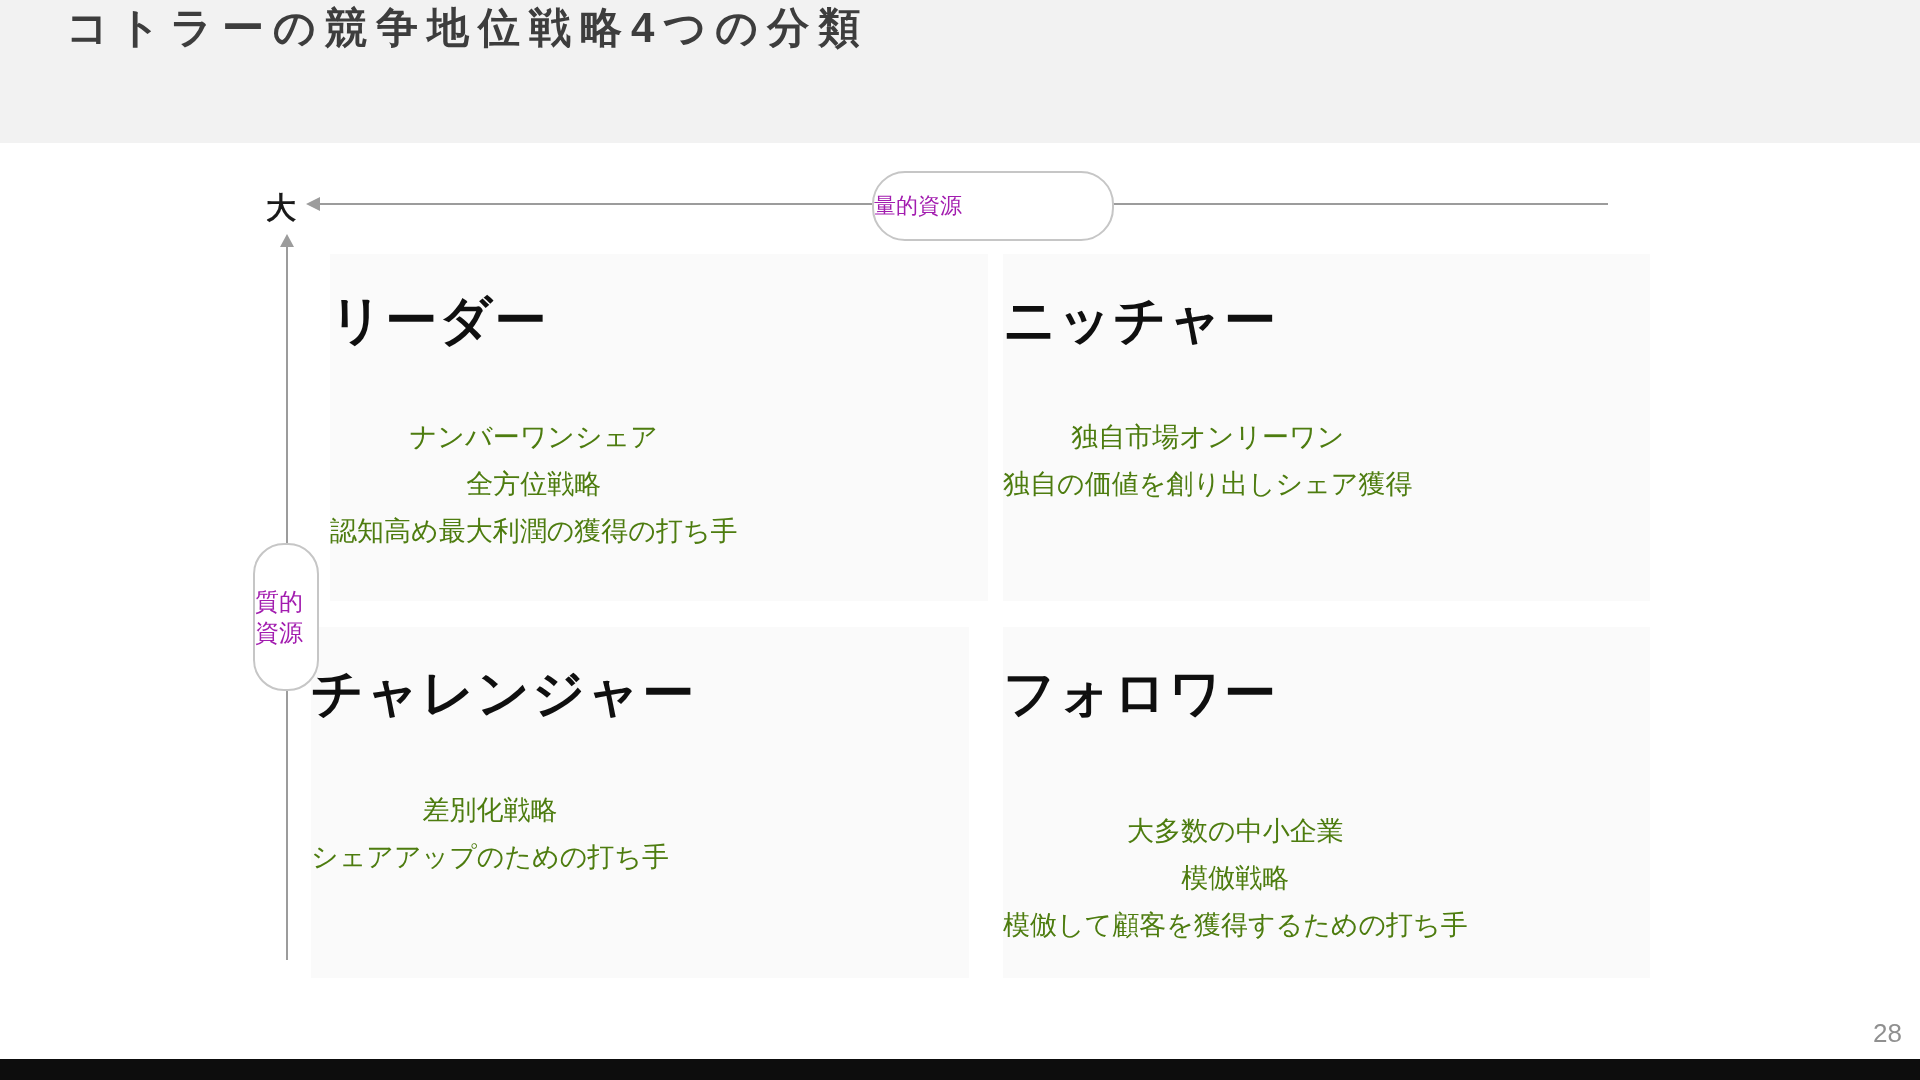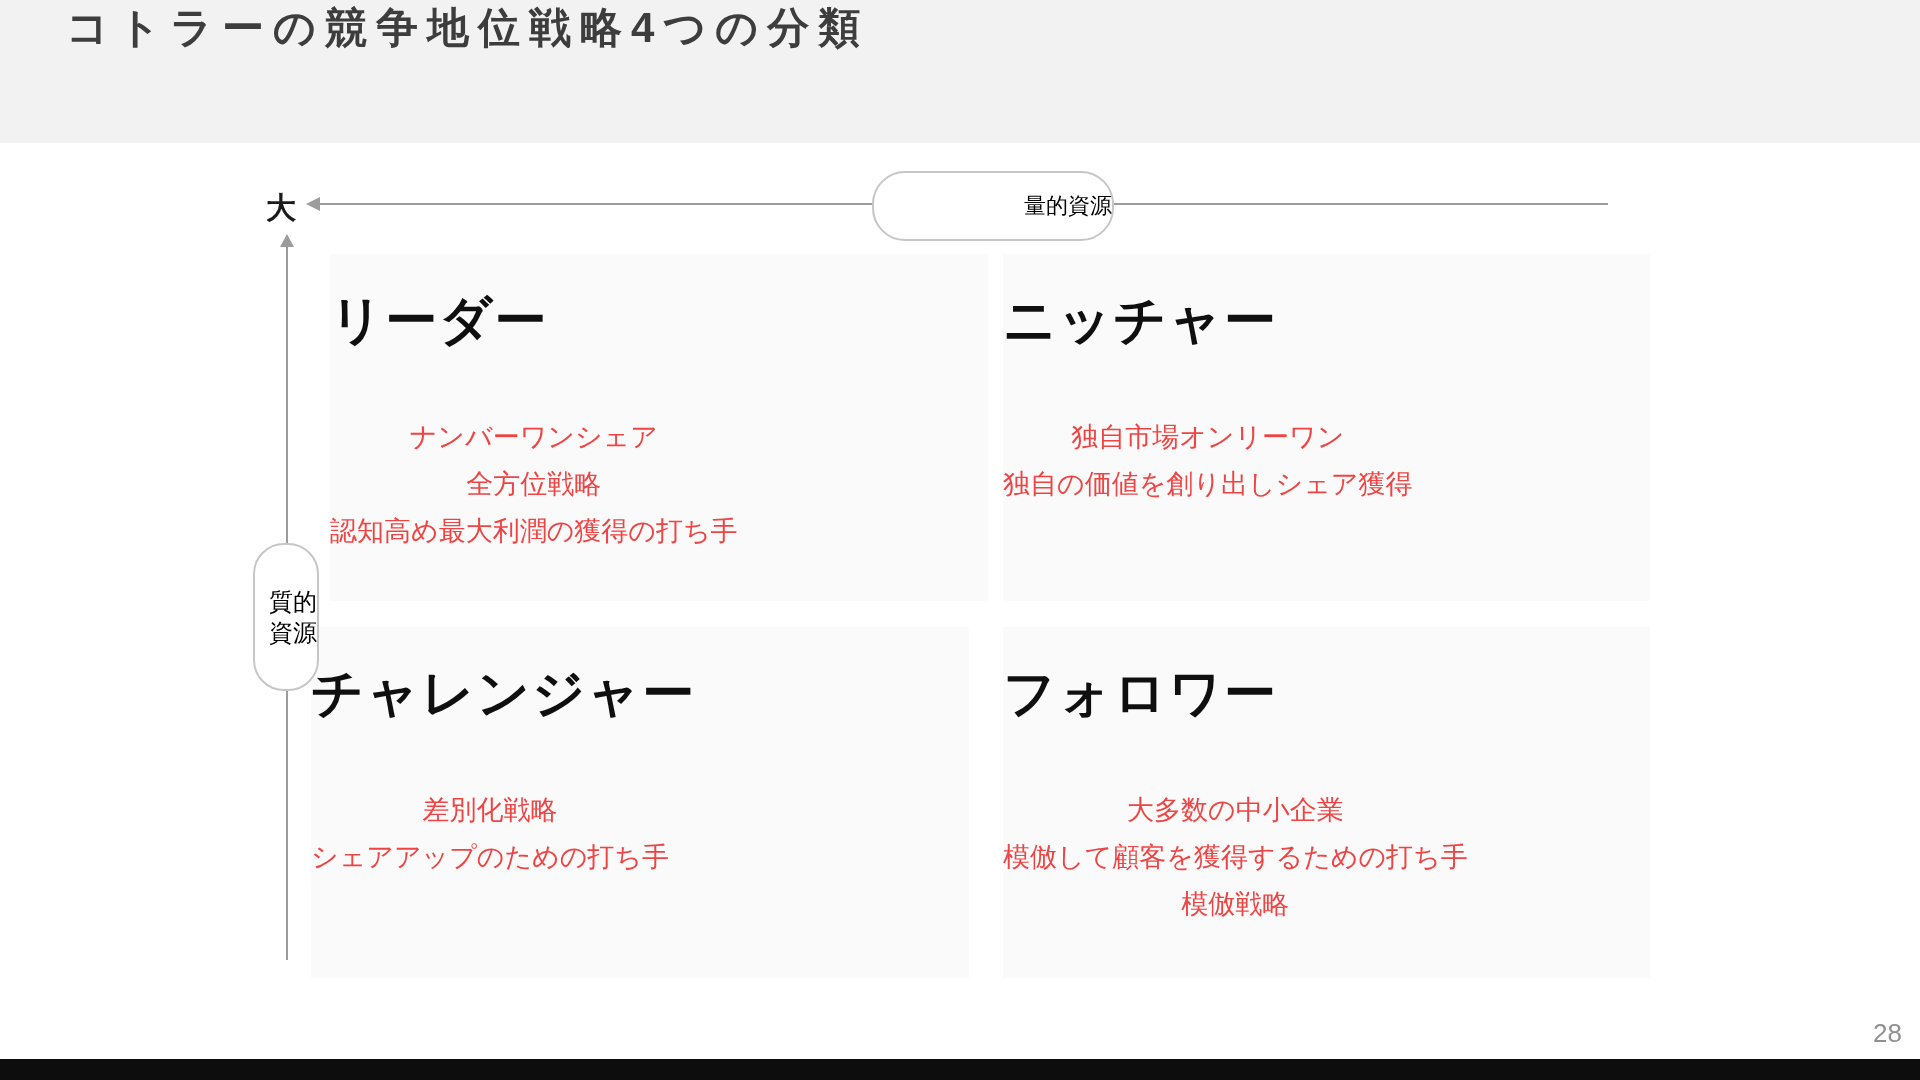--- a/index.html
+++ b/index.html
@@ -81,24 +81,24 @@
     border-right: 7px solid transparent;
     border-bottom: 13px solid #9c9c9c;
     z-index: 1;
   }
   .pill {
     position: absolute;
     background: #ffffff;
     border: 2px solid #c6c6c6;
     display: flex;
     flex-direction: column;
-    align-items: flex-end;
+    align-items: flex-start;
     justify-content: center;
     z-index: 2;
-    color: #000000;
+    color: #a21caf;
   }
   .pill-h {
     left: 872px;
     top: 171px;
     width: 238px;
     height: 66px;
     border-radius: 33px;
     font-size: 22px;
   }
   .pill-v {
@@ -116,33 +116,33 @@
     position: absolute;
     background: #fafafa;
     display: flex;
     flex-direction: column;
     align-items: flex-start;
     text-align: center;
   }
   .q1 { left: 330px;  top: 254px; width: 658px; height: 347px; }
   .q2 { left: 1003px; top: 254px; width: 647px; height: 347px; }
   .q3 { left: 311px;  top: 627px; width: 658px; height: 351px; font-family: Liberation Serif, serif; }
-  .q4 { left: 1003px; top: 627px; width: 647px; height: 351px; }
+  .q4 { left: 1003px; top: 627px; width: 647px; height: 351px; gap: 21px; }
   .quadrant .q-title {
     margin-top: 32px;
     font-size: 52px;
     font-weight: bold;
     color: #0f0f0f;
     letter-spacing: 2px;
   }
   .quadrant .q-body {
     margin-top: 58px;
     font-size: 27px;
     line-height: 47px;
-    color: #ef4444;
+    color: #4d7c0f;
   }
 
   
   .page-number {
     position: absolute;
     right: 18px;
     top: 1018px;
     font-size: 26px;
     color: #909090;
     margin-left: 23px;
@@ -203,22 +203,22 @@
       <div class="q-body">
         <div>差別化戦略</div>
         <div>シェアアップのための打ち手</div>
       </div>
     </section>
 
     <section class="quadrant q4">
       <div class="q-title">フォロワー</div>
       <div class="q-body">
         <div>大多数の中小企業</div>
+        <div>模倣戦略</div>
         <div>模倣して顧客を獲得するための打ち手</div>
-        <div>模倣戦略</div>
       </div>
     </section>
 
   </main>
 
   <div class="page-number">28</div>
   <div class="bottom-bar"></div>
 
 </div>
 

